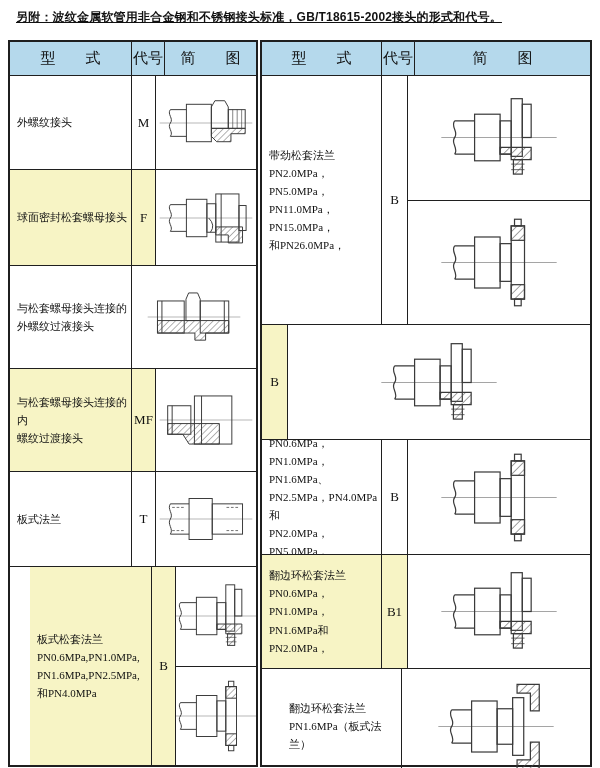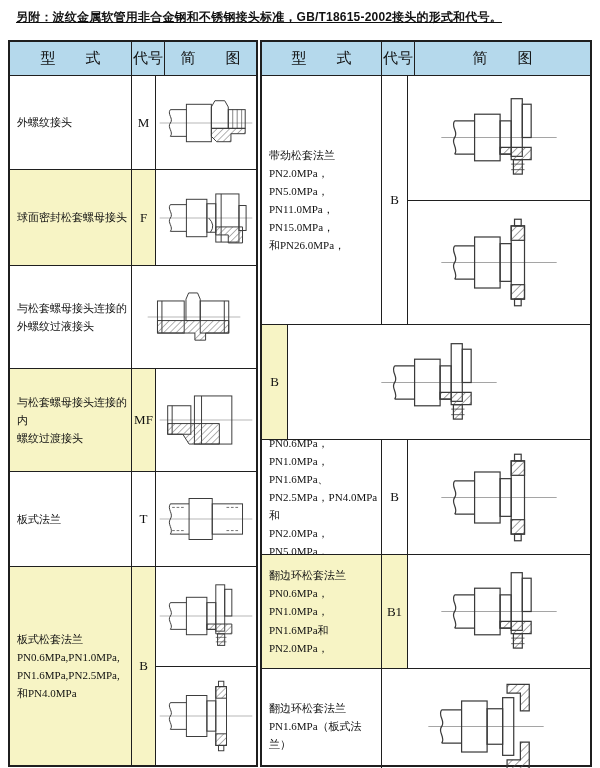--- a/index.html
+++ b/index.html
@@ -15,21 +15,21 @@
   .title{
     padding:9px 10px 0 16px;font-size:12px;font-weight:bold;letter-spacing:.2px;
     white-space:nowrap;
     text-decoration:underline;
   }
   .tables{display:flex;margin:14px 0 0 8px;width:586px;align-items:flex-start;}
   .tbl{border:2px solid var(--border);background:#fff;height:727px;}
   .tbl.left{width:250px;margin-right:2px;}
   .tbl.right{width:332px;}
   .hrow,.row{display:flex;border-bottom:1px solid var(--border);}
-  .row:last-child{border-bottom:none;}
+  .row:last-child{border-bottom:none;margin-left:20px;}
   .hrow{height:34px;background:var(--header-bg);}
   .cell{
     border-right:1px solid var(--border);display:flex;align-items:center;
     overflow:hidden;background:transparent;
   }
   .cell:last-child{border-right:none;}
   .left .type{width:122px;} .left .code{width:24px;} .left .diagc{flex:1;}
   .right .type{width:120px;} .right .code{width:26px;} .right .diagc{flex:1;}
   .type{
     padding:2px 2px 2px 7px;font-size:11px;line-height:1.65;

